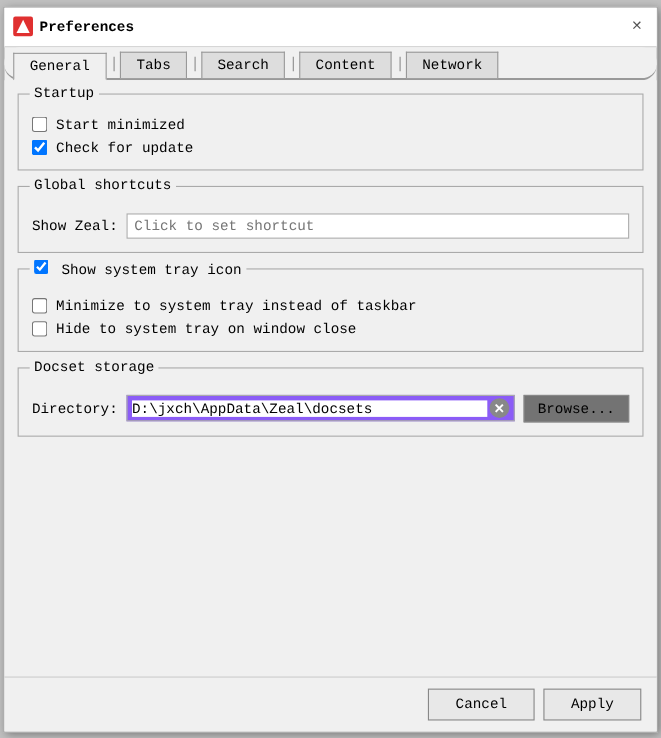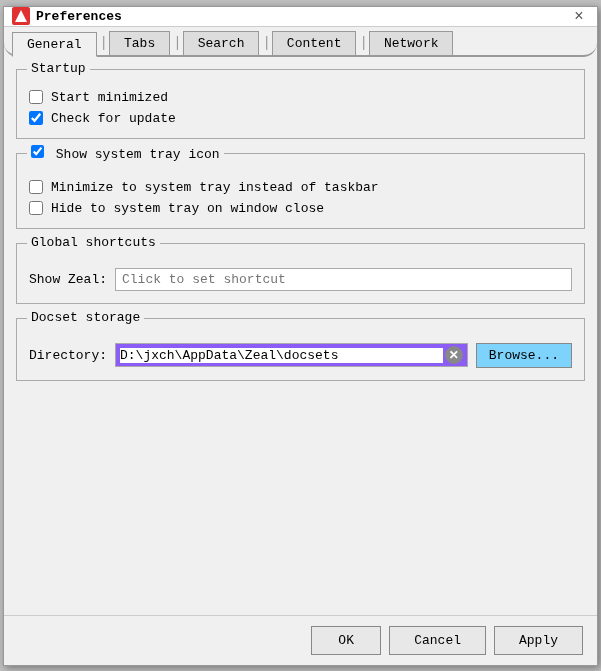--- a/index.html
+++ b/index.html
@@ -24,21 +24,21 @@
       display: flex;
       flex-direction: column;
     }
 
     .title-bar {
       background: #fff;
       border-bottom: 1px solid #ccc;
       display: flex;
       align-items: center;
       padding: 5px 8px;
-      height: 20px;
+      height: 36px;
       flex-shrink: 0;
     }
 
     .title-bar-icon {
       width: 18px;
       height: 18px;
       margin-right: 6px;
       background: #e03030;
       border-radius: 2px;
       display: flex;
@@ -207,21 +207,21 @@
       font-size: 12px;
       font-weight: bold;
       flex-shrink: 0;
       margin-left: 2px;
     }
 
     .browse-btn {
       margin-left: 8px;
       padding: 4px 12px;
       border: 1px solid #888;
-      background: #7dd3fc;
+      background: #737373;
       font-size: 13px;
       cursor: pointer;
       font-family: 'Courier New', Courier, monospace;
     }
 
     .footer {
       display: flex;
       justify-content: flex-end;
       align-items: center;
       padding: 10px 14px;
@@ -281,57 +281,56 @@
         <input type="checkbox" id="cb-start-minimized" style="">
         <label class="checkbox-label" for="cb-start-minimized">Start minimized</label>
       </div>
       <div class="checkbox-row">
         <input type="checkbox" id="cb-check-update" checked="" style="">
         <label class="checkbox-label" for="cb-check-update">Check for update</label>
       </div>
     </div>
 
     <div class="group-box">
+      <span class="group-box-title">Global shortcuts</span>
+      <div class="spacer"></div>
+      <div class="form-row">
+        <span class="form-label">Show Zeal:</span>
+        <input type="text" class="shortcut-input" placeholder="Click to set shortcut" style="">
+      </div>
+    </div>
+
+    <div class="group-box">
       <span class="group-box-title">
         <input type="checkbox" id="cb-systray" checked="" style="margin-right: 4px;">
         <label for="cb-systray">Show system tray icon</label>
       </span>
       <div class="spacer" style="height:16px;"></div>
       <div class="checkbox-row">
         <input type="checkbox" id="cb-min-tray" style="">
         <label class="checkbox-label" for="cb-min-tray">Minimize to system tray instead of taskbar</label>
       </div>
       <div class="checkbox-row">
         <input type="checkbox" id="cb-hide-tray" style="">
         <label class="checkbox-label" for="cb-hide-tray">Hide to system tray on window close</label>
-      </div>
-    </div>
-
-    <div class="group-box">
-      <span class="group-box-title">Global shortcuts</span>
-      <div class="spacer"></div>
-      <div class="form-row">
-        <span class="form-label">Show Zeal:</span>
-        <input type="text" class="shortcut-input" placeholder="Click to set shortcut" style="">
       </div>
     </div>
 
     <div class="group-box">
       <span class="group-box-title">Docset storage</span>
       <div class="spacer"></div>
       <div class="form-row">
         <span class="form-label">Directory:</span>
         <div class="dir-input-wrapper">
           <input type="text" class="dir-input" value="D:\jxch\AppData\Zeal\docsets" style="">
           <button class="clear-btn">✕</button>
         </div>
         <button class="browse-btn">Browse...</button>
       </div>
     </div>
 
   </div>
 
   <div class="footer">
-    <button class="footer-btn">OK</button>
     <button class="footer-btn">Cancel</button>
     <button class="footer-btn">Apply</button>
   </div>
 </div>
 
 </body></html>

